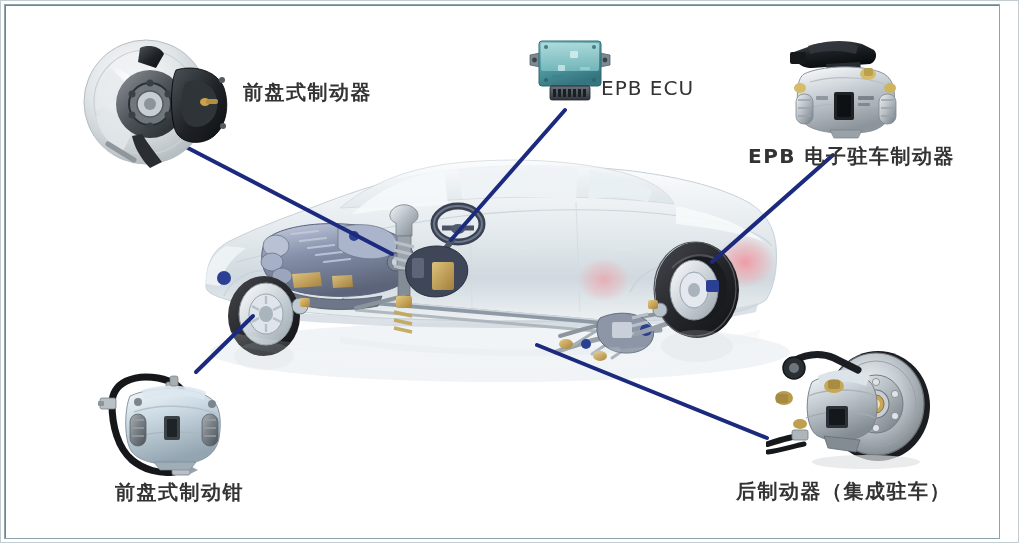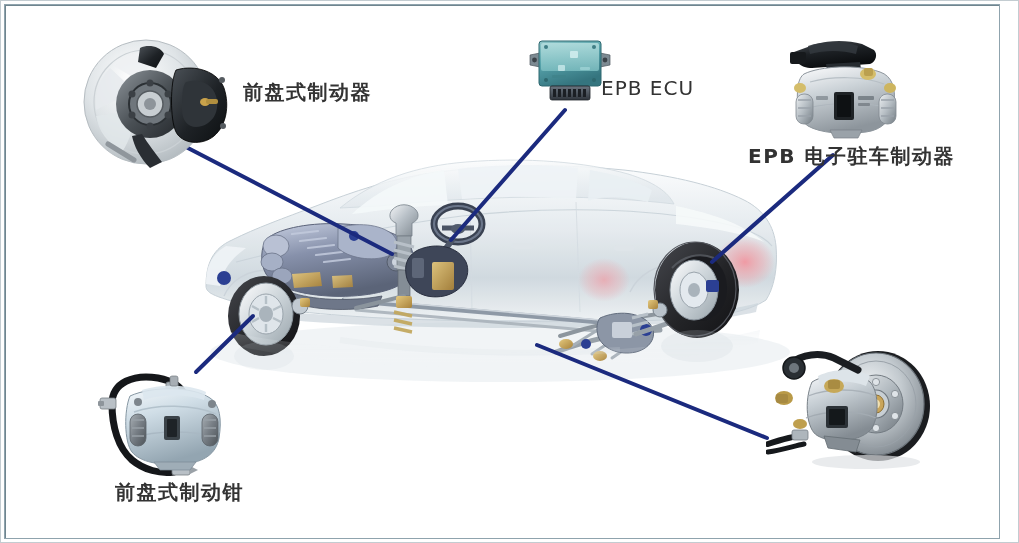--- a/index.html
+++ b/index.html
@@ -562,18 +562,19 @@
   </svg>
 
   <div class="label label-cn" style="left:243px;top:79px;">前盘式制动器</div>
 
   <div class="label label-cn" style="left:748px;top:143px;">EPB 电子驻车制动器</div>
 
   <div class="label label-lat" style="left:601px;top:76px;">EPB ECU</div>
 
   <div class="label label-cn" style="left:91px;top:479px;margin-left:24px;">前盘式制动钳</div>
 
+  <div class="label label-cn" style="left:736px;top:478px;">后制动器（集成驻车）</div>
 
   <div class="frame-outer"></div>
   <div class="frame-inner"></div>
   <div class="frame-shadow"></div>
 
 </div>
 
 </body></html>

